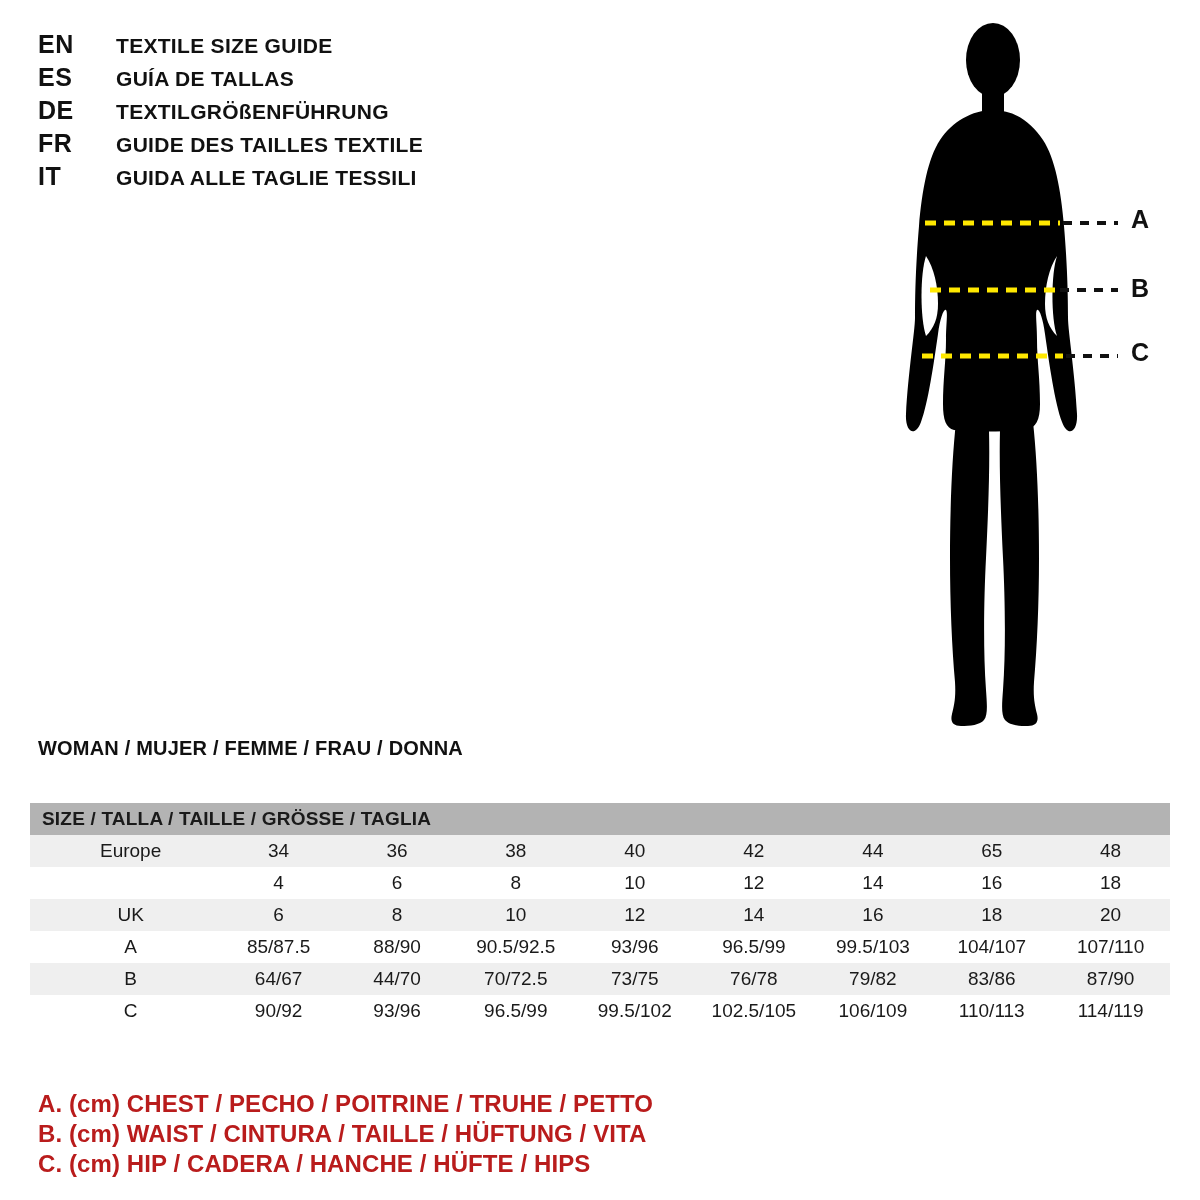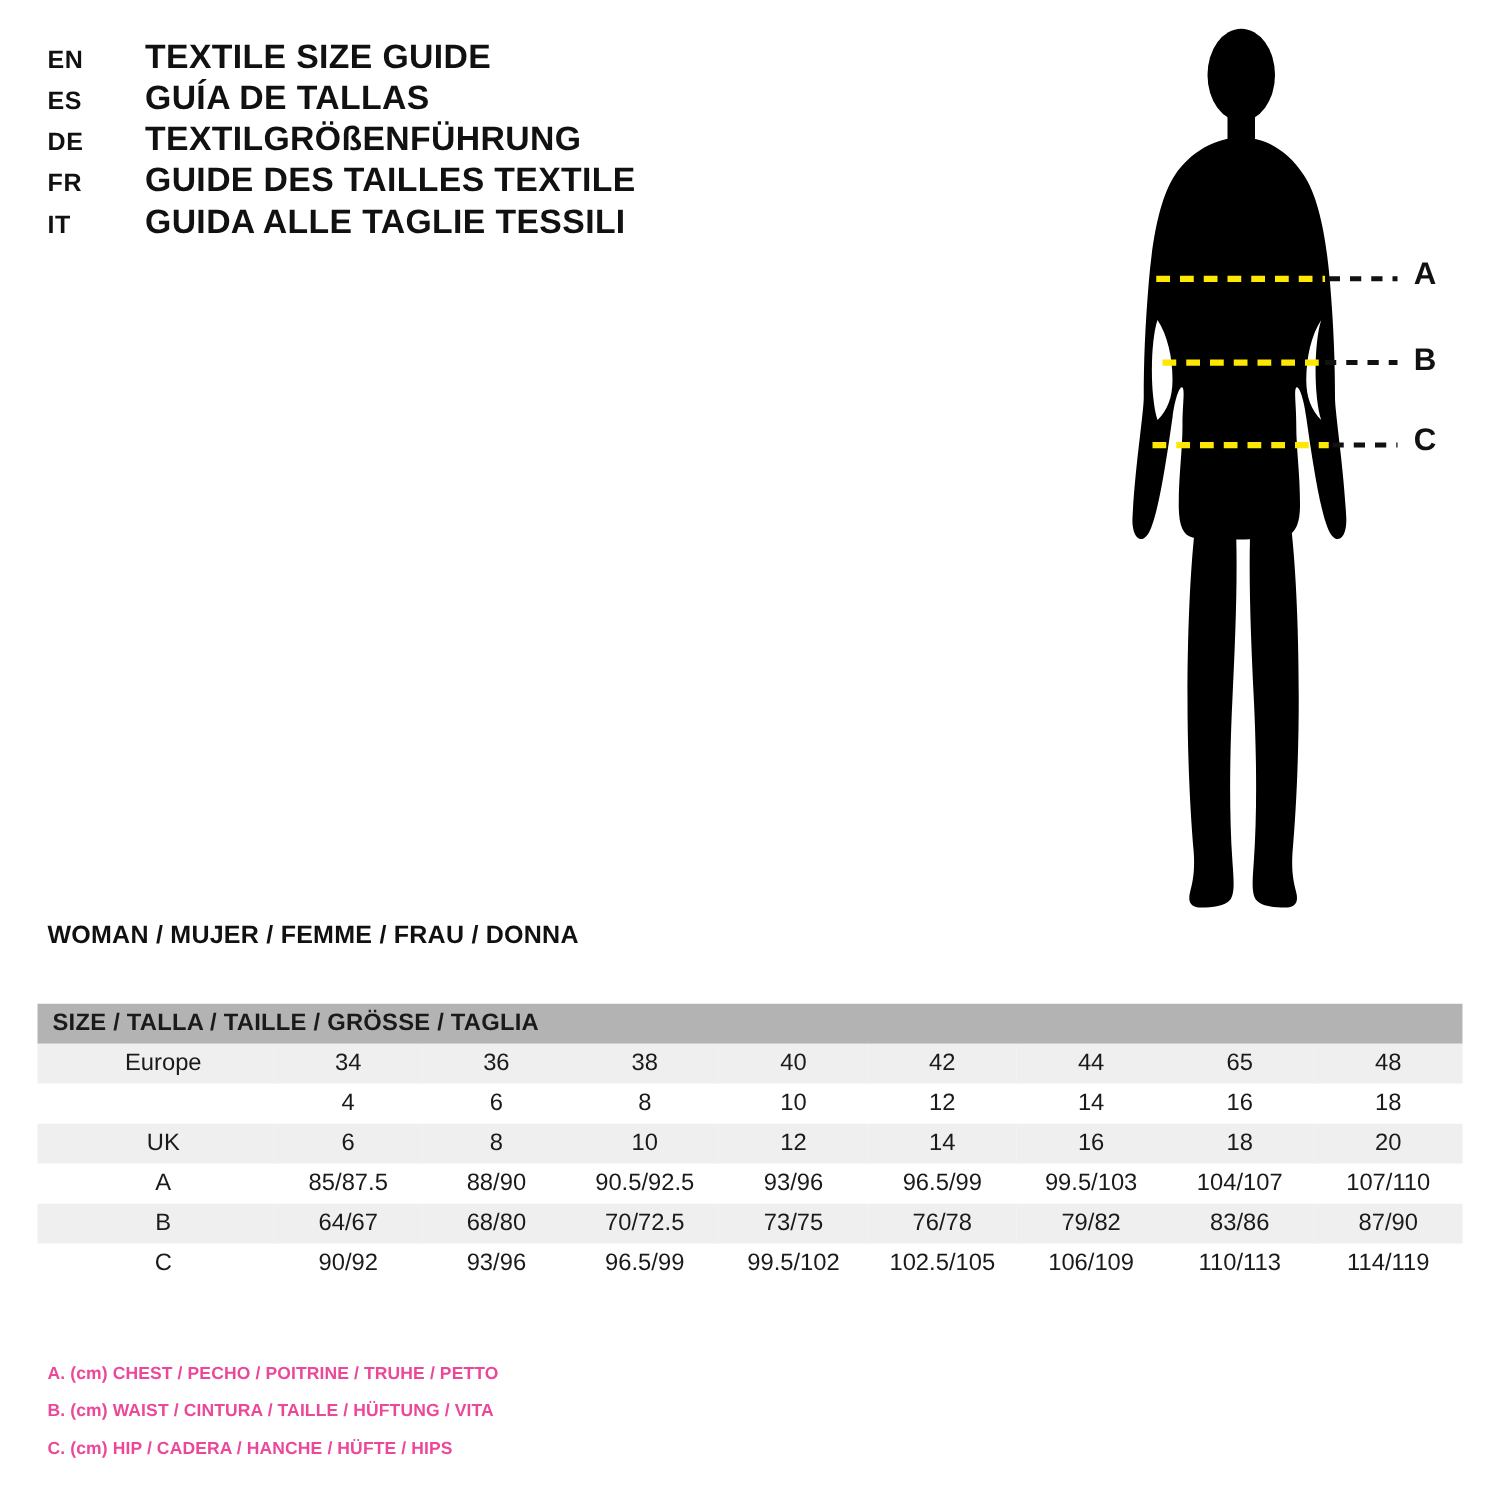--- a/index.html
+++ b/index.html
@@ -23,27 +23,27 @@
     top: 30px;
     width: 520px;
   }
   .lang-row {
     display: flex;
     align-items: baseline;
     height: 33px;
   }
   .lang-code {
     width: 78px;
-    font-size: 20px;
+    font-size: 25px;
     font-weight: bold;
     letter-spacing: .5px;
     color: #111;
   }
   .lang-text {
-    font-size: 27px;
+    font-size: 21px;
     font-weight: bold;
     letter-spacing: .3px;
     color: #111;
   }
 
   
   #figure-area {
     position: absolute;
     left: 860px;
     top: 18px;
@@ -110,23 +110,23 @@
   }
 
   
   #notes {
     position: absolute;
     left: 38px;
     top: 1090px;
     width: 700px;
   }
   .note {
-    font-size: 14px;
-    font-weight: bold;
-    color: #ec4899;
+    font-size: 24px;
+    font-weight: bold;
+    color: #b91c1c;
     height: 30px;
     letter-spacing: .1px;
   }
 </style>
 </head>
 <body>
 
 <div id="lang-block">
   <div class="lang-row">
     <span class="lang-code">EN</span>
@@ -275,21 +275,21 @@
       <td class="val">93/96</td>
       <td class="val">96.5/99</td>
       <td class="val">99.5/103</td>
       <td class="val">104/107</td>
       <td class="val">107/110</td>
     </tr>
 
     <tr class="row-odd">
       <td class="rowlabel">B</td>
       <td class="val">64/67</td>
-      <td class="val">68/80</td>
+      <td class="val">44/70</td>
       <td class="val">70/72.5</td>
       <td class="val">73/75</td>
       <td class="val">76/78</td>
       <td class="val">79/82</td>
       <td class="val">83/86</td>
       <td class="val">87/90</td>
     </tr>
 
     <tr class="row-even">
       <td class="rowlabel">C</td>

